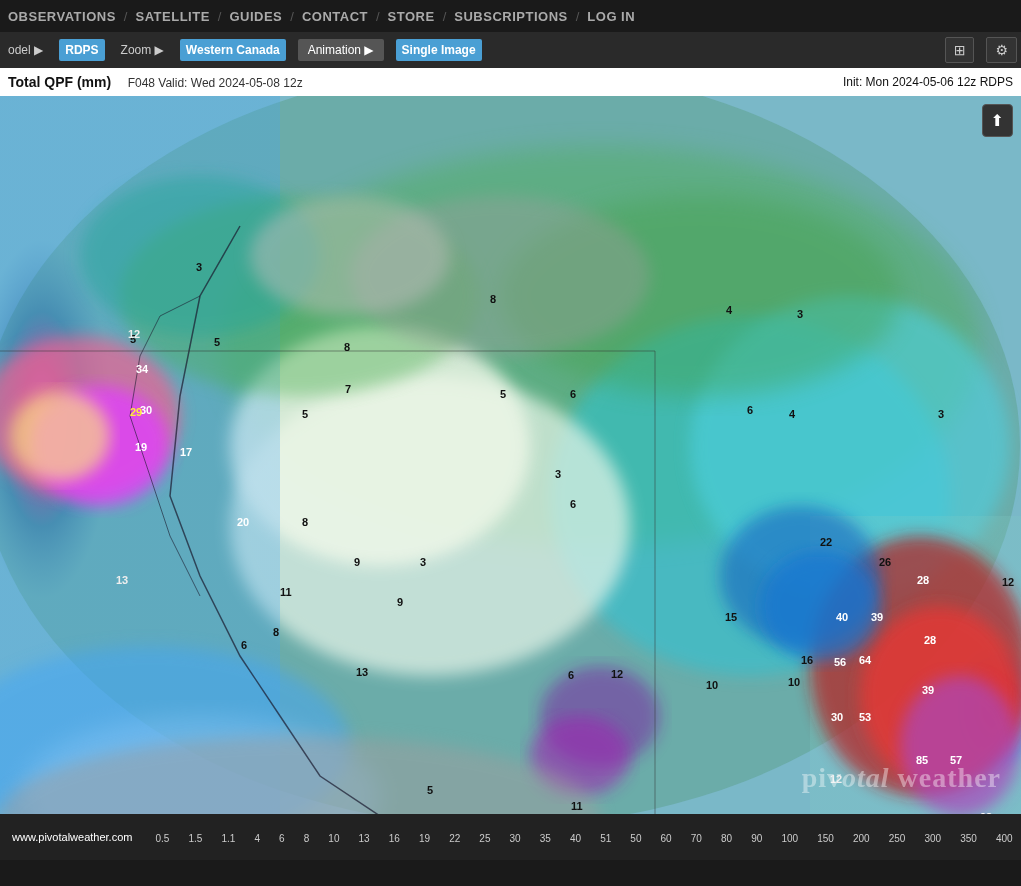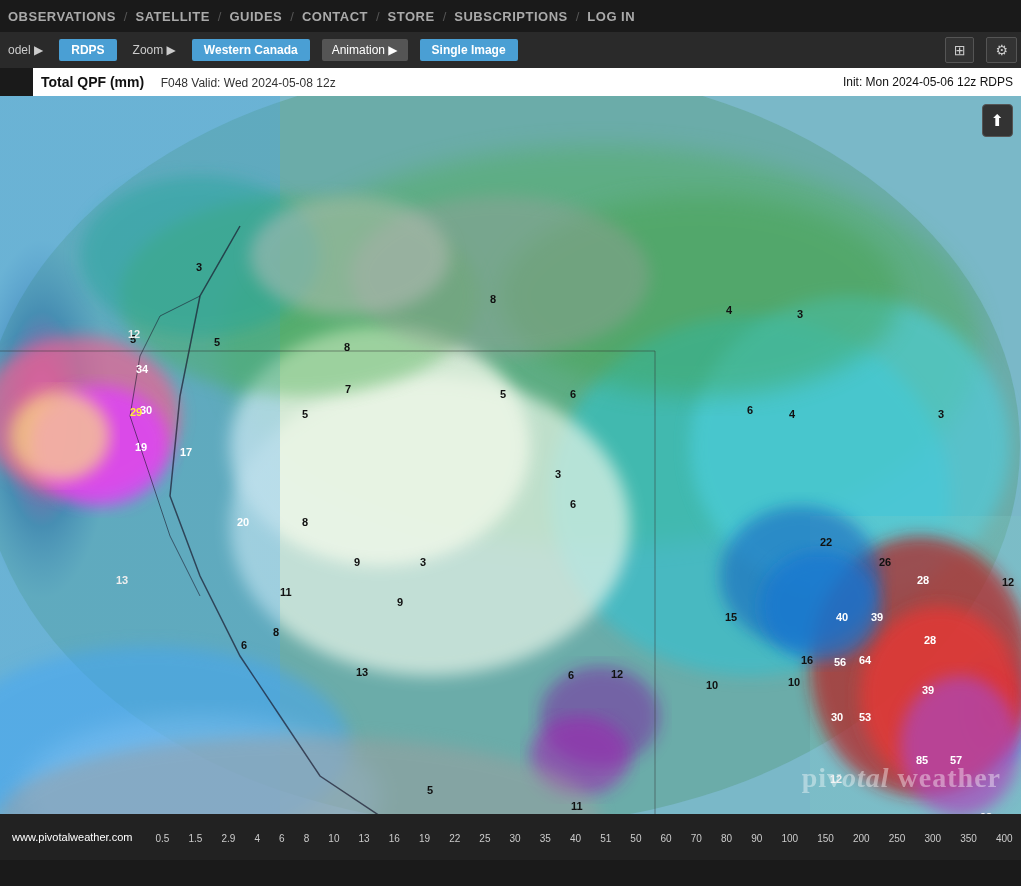--- a/index.html
+++ b/index.html
@@ -44,21 +44,21 @@
     }
     .toolbar-label {
       color: #ccc;
       font-size: 12px;
       padding: 0 4px;
     }
     .toolbar-btn {
       background: #4a9fd4;
       color: #fff;
       border: none;
-      padding: 4px 12px;
+      padding: 4px 6px;
       font-size: 12px;
       font-weight: bold;
       cursor: pointer;
       border-radius: 2px;
     }
     .toolbar-btn-dark {
       background: #555;
       color: #fff;
       border: none;
       padding: 4px 10px;
@@ -80,21 +80,20 @@
     }
 
     
     #map-info {
       background: #fff;
       padding: 2px 8px;
       display: flex;
       justify-content: space-between;
       align-items: center;
       height: 28px;
-      margin-left: 33px;
     }
     .map-title {
       font-size: 14px;
       font-weight: bold;
       color: #111;
     }
     .map-init {
       font-size: 12px;
       color: #111;
     }
@@ -410,21 +409,21 @@
   </div>
 </div>
 
 <div id="scale-bar">
   <span class="website-label">www.pivotalweather.com</span>
   <div class="scale-container">
     <div class="scale-gradient"></div>
     <div class="scale-labels" id="scale-labels-row">
         <span class="scale-label">0.5</span>
         <span class="scale-label">1.5</span>
-        <span class="scale-label">2.9</span>
+        <span class="scale-label">1.1</span>
         <span class="scale-label">4</span>
         <span class="scale-label">6</span>
         <span class="scale-label">8</span>
         <span class="scale-label">10</span>
         <span class="scale-label">13</span>
         <span class="scale-label">16</span>
         <span class="scale-label">19</span>
         <span class="scale-label">22</span>
         <span class="scale-label">25</span>
         <span class="scale-label">30</span>

